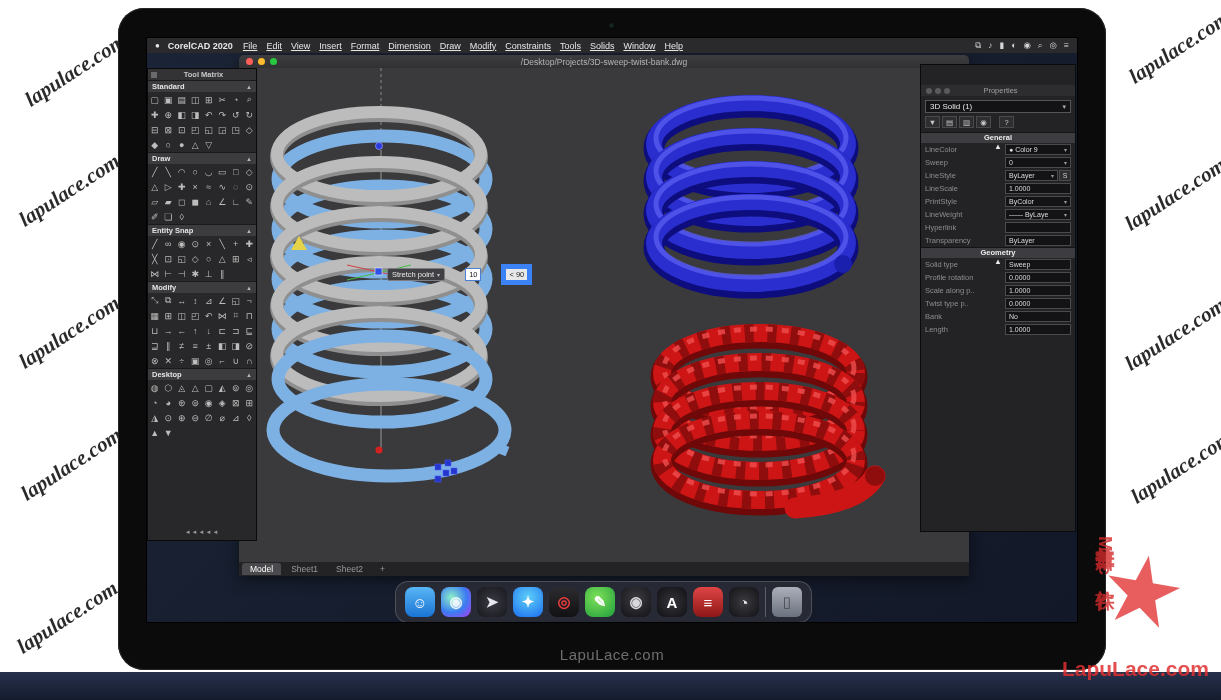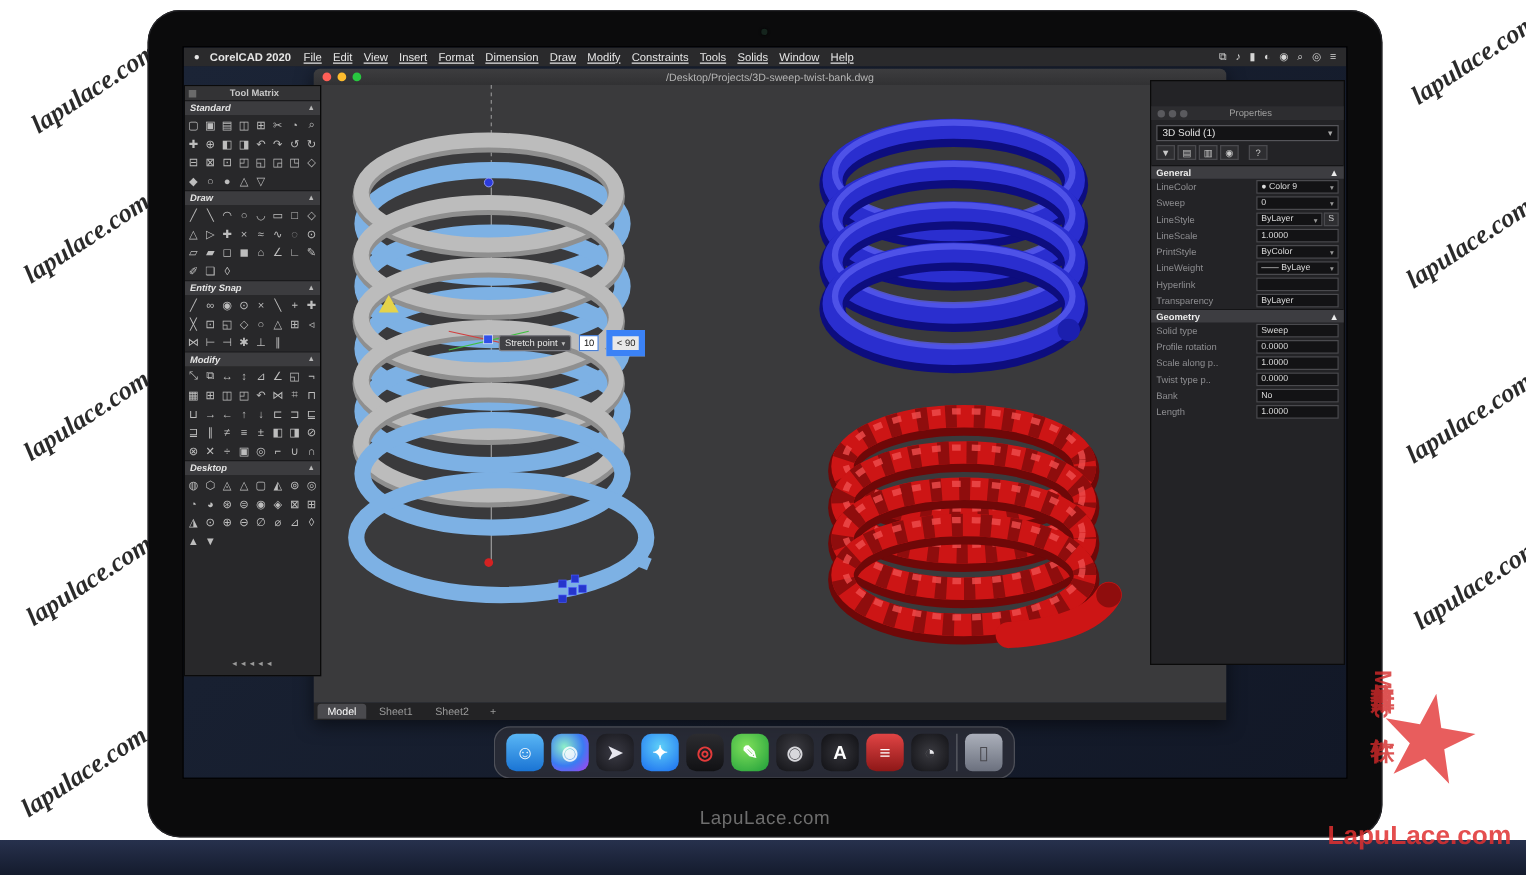--- a/index.html
+++ b/index.html
@@ -31,52 +31,52 @@
   .apple { margin-right:8px; font-size:8px; }
   .appname { font-weight:bold; margin-right:10px; }
   .menu-item { margin-right:9px;text-decoration:underline; }
   .menu-status { margin-left:auto; display:flex; gap:7px; font-size:8.5px; color:#d6d6d6; }
 
   
   .desktop { position:absolute; left:0; top:15px; width:100%; height:569px;
              background:linear-gradient(135deg,#1b2436,#121827); }
 
   
-  .cad-window { position:absolute; left:104px; top:2px; width:730px; height:521px; z-index:2;
+  .cad-window { position:absolute; left:92px; top:2px; width:730px; height:521px; z-index:2;
                 box-shadow:0 4px 14px rgba(0,0,0,.5); border-radius:5px 5px 0 0; }
   .titlebar { height:13px; background:linear-gradient(180deg,#3d3d3f,#313133);
               border-radius:5px 5px 0 0; position:relative; display:flex; align-items:center; }
   .traffic { display:flex; gap:5px; margin-left:7px; z-index:2; }
   .tl { width:7px; height:7px; border-radius:50%; }
   .tl.red{background:#ff5f57}.tl.yellow{background:#febc2e}.tl.green{background:#28c840}
   .win-title { position:absolute; left:0; right:0; text-align:center; font-size:8.5px; color:#b4b4b4; }
   .canvas { position:relative; height:494px; background:#3a3a3c; overflow:hidden; }
   .tabbar { height:14px; background:#232325; display:flex; align-items:center;
             font-size:8.5px; color:#9a9a9a; padding-left:3px; gap:2px; }
   .tab { padding:1px 8px; }
   .tab.active { background:#4a4a4e; color:#fff; border-radius:3px 3px 0 0;text-align:center; }
   .tab-add { margin-left:7px; color:#9a9a9a; }
 
   
-  .tooltip { position:absolute; left:148px; top:196px; display:flex; align-items:center; gap:6px;
+  .tooltip { position:absolute; left:148px; top:196px; display:flex; align-items:center; gap:20px;
              z-index:6; font-size:7.5px; }
   .tt-label { background:#404044; border:1px solid #7c7c82; color:#e8e8e8; padding:1px 4px;
               border-radius:2px; display:flex; align-items:center; gap:3px; }
   .tt-label .arr { font-size:6px; color:#bbb; }
   .tt-input { background:#fff; border:1px solid #4a7fd4; color:#111; padding:1px 3px; min-width:15px; text-align:center; }
   .tt-angle { background:#e8e8e8; border:5px solid #3b82f6; color:#222; padding:1px 3px; }
 
   
   .palette { position:absolute; left:0; top:15px; width:110px; height:473px; background:#28282a;
              border:1px solid #0a0a0a; z-index:3; }
   .pal-title { height:11px; background:#333335; display:flex; align-items:center; font-size:7.5px; color:#c8c8c8; }
   .pal-close { width:6px; height:6px; background:#6a6a6a; margin:0 3px; }
   .pal-title-text { flex:1; text-align:center; margin-right:9px;font-weight:bold; }
   .tm-header { height:12px; background:#3c3c3f; display:flex; align-items:center; justify-content:space-between;
-               padding:0 4px; color:#e4e4e4; font-weight:bold; font-size:7.5px; border-top:1px solid #1a1a1c;font-style:italic; }
+               padding:0 4px; color:#e4e4e4; font-weight:bold; font-size:7.5px; border-top:1px solid #1a1a1c; }
   .tm-collapse { font-size:6px; color:#b8b8b8; font-weight:normal; }
   .tm-grid { display:grid; grid-template-columns:repeat(8,1fr); }
   .tm-cell { height:15px; display:flex; align-items:center; justify-content:center; color:#bdbdbd; font-size:9px; }
   .pal-arrows { position:absolute; bottom:5px; width:100%; text-align:center; color:#9a9a9a;
                 font-size:6px; letter-spacing:1px; }
 
   
   .props { position:absolute; left:773px; top:11px; width:156px; height:468px; background:#232326;
            border:1px solid #0a0a0a; z-index:4; }
   .pp-title { height:11px; display:flex; align-items:center; background:#2d2d30;margin-top:20px; }
@@ -84,21 +84,21 @@
   .pp-dot { width:6px; height:6px; border-radius:50%; background:#5a5a5e; display:inline-block; }
   .pp-title-text { flex:1; text-align:center; color:#9f9f9f; font-size:7.5px; margin-right:24px; }
   .pp-selector { margin:4px 4px 3px; height:13px; background:#131315; border:1px solid #55555a;
                  display:flex; align-items:center; padding:0 4px; color:#e6e6e6; font-size:8px; }
   .pp-selector .arr { margin-left:auto; color:#aaa; font-size:7px; }
   .pp-toolbar { display:flex; gap:2px; padding:0 4px 4px; }
   .pp-tool { width:15px; height:12px; background:#2e2e31; border:1px solid #4a4a4e; color:#c8c8c8;
              font-size:7.5px; display:flex; align-items:center; justify-content:center; }
   .pp-tool:last-child { margin-left:6px; }
   .pp-sec-header { height:11px; background:#3d3d41; display:flex; align-items:center; justify-content:space-between;
-                   padding:0 4px; color:#ececec; font-size:7.5px; font-weight:bold; border-top:1px solid #141416; }
+                   padding:0 4px; color:#ececec; font-size:7.5px; font-weight:bold; border-top:1px solid #141416;flex-direction:column; }
   .pp-row { height:13px; display:flex; align-items:center; padding:0 4px; }
   .pp-label { flex:1; color:#8d8d90; font-size:7.5px; white-space:nowrap; overflow:hidden; }
   .pp-value { width:66px; height:11px; background:#131315; border:1px solid #4a4a4e; color:#dcdcdc;
               font-size:7px; display:flex; align-items:center; padding:0 3px; white-space:nowrap; overflow:hidden; }
   .pp-value .arr { margin-left:auto; font-size:6px; color:#999; }
   .pp-suffix { width:12px; height:11px; background:#2e2e31; border:1px solid #4a4a4e; color:#ccc;
                font-size:7px; display:flex; align-items:center; justify-content:center; margin-left:1px; }
 
   
   .dock { position:absolute; left:248px; top:528px; height:42px; display:flex; align-items:center;

